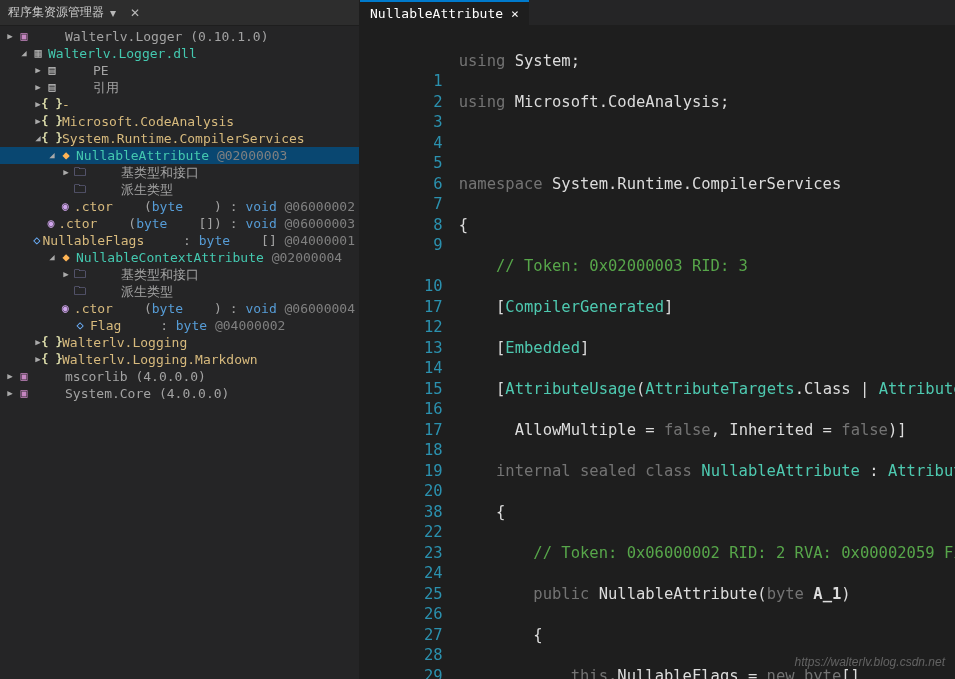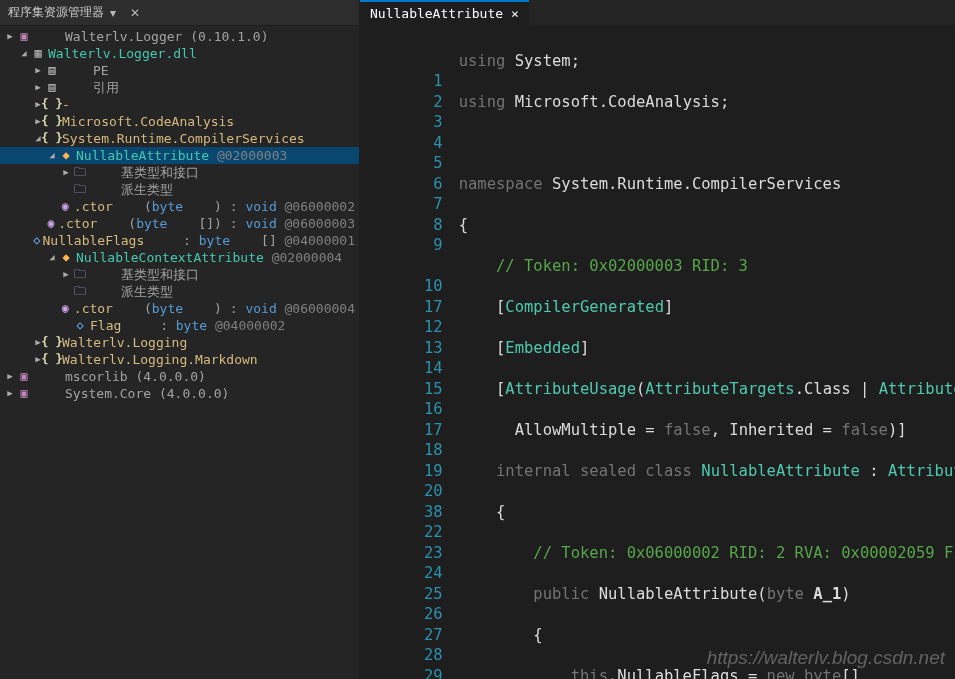--- a/index.html
+++ b/index.html
@@ -120,21 +120,21 @@
 .typ { color:#4ec9b0; }
 .cmt { color:#57a64a;margin-top:6px; }
 .id  { color:#dcdcdc; }
 .bold{ font-weight:bold; }
 .watermark {
   position: absolute;
   right: 10px;
   bottom: 10px;
   color: rgba(200,200,200,0.4);
   font-style: italic;
-  font-size: 19px;
+  font-size: 12px;
   font-family: sans-serif;
 }
 </style>
 </head>
 <body>
 
 <div class="layout">
 
   <div class="sidebar">
     <div class="panel-header">

